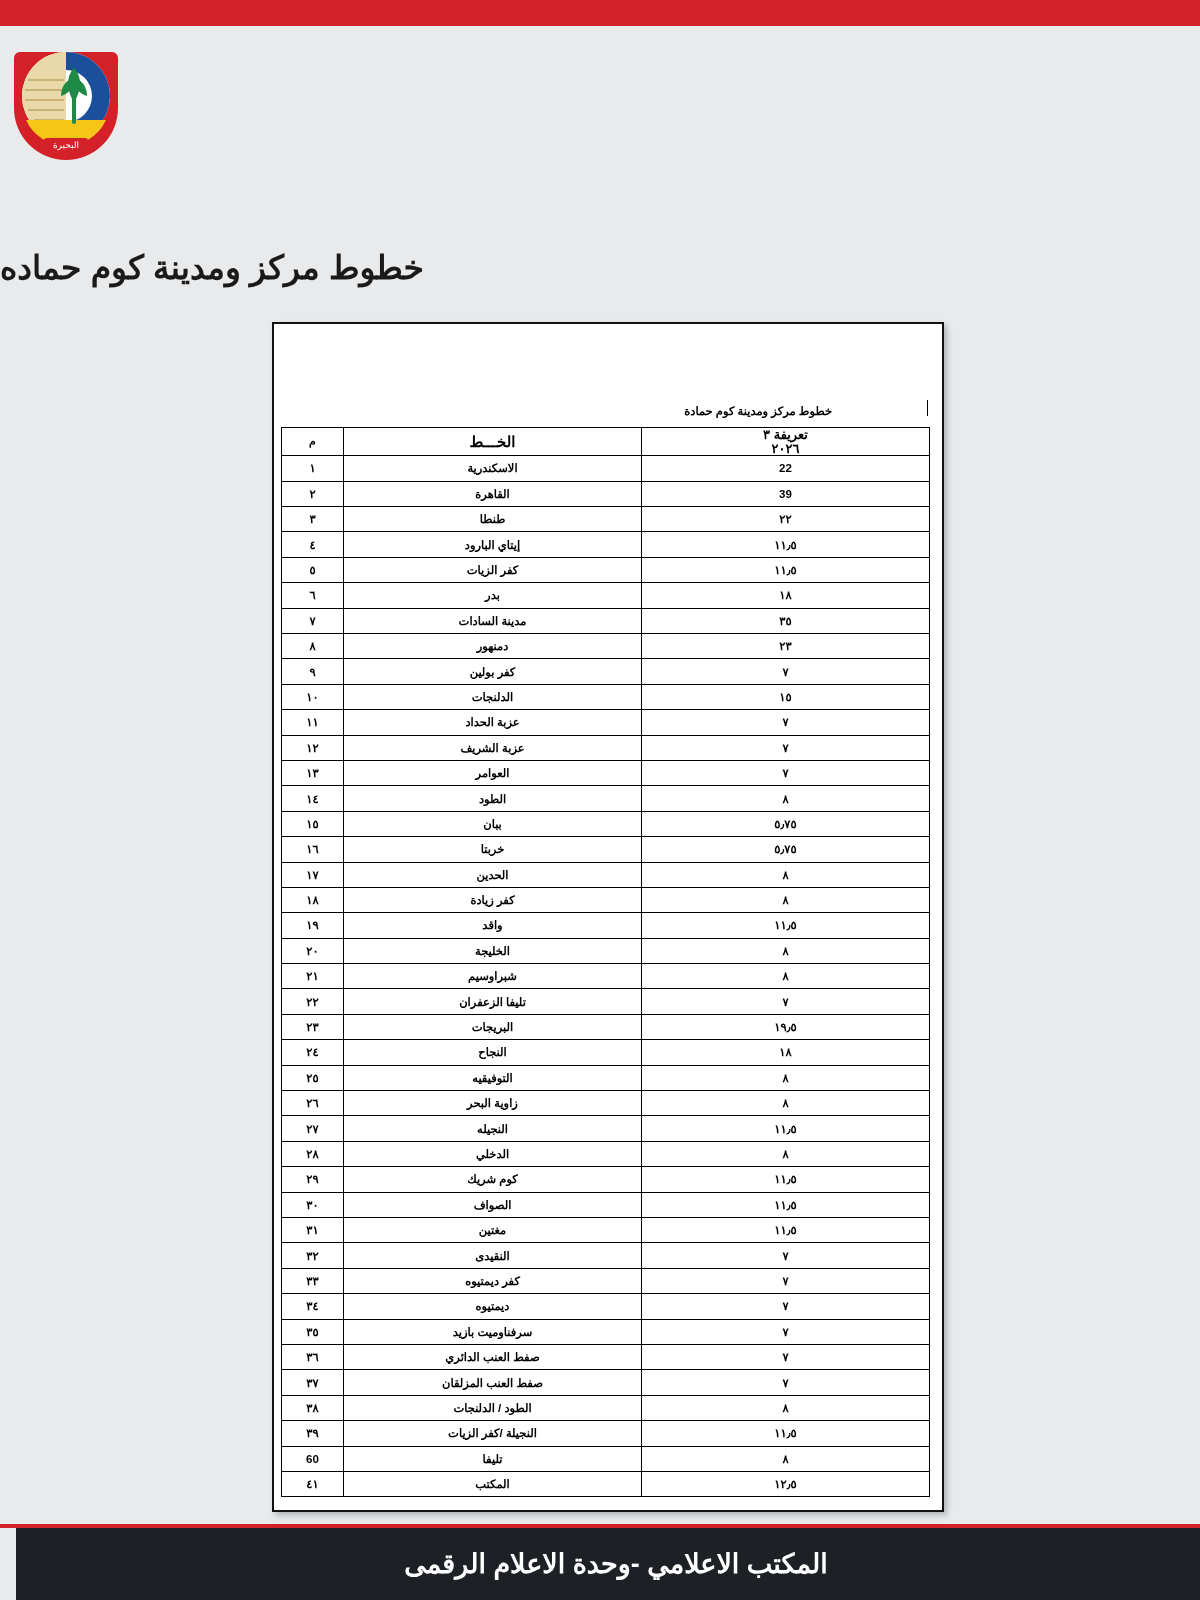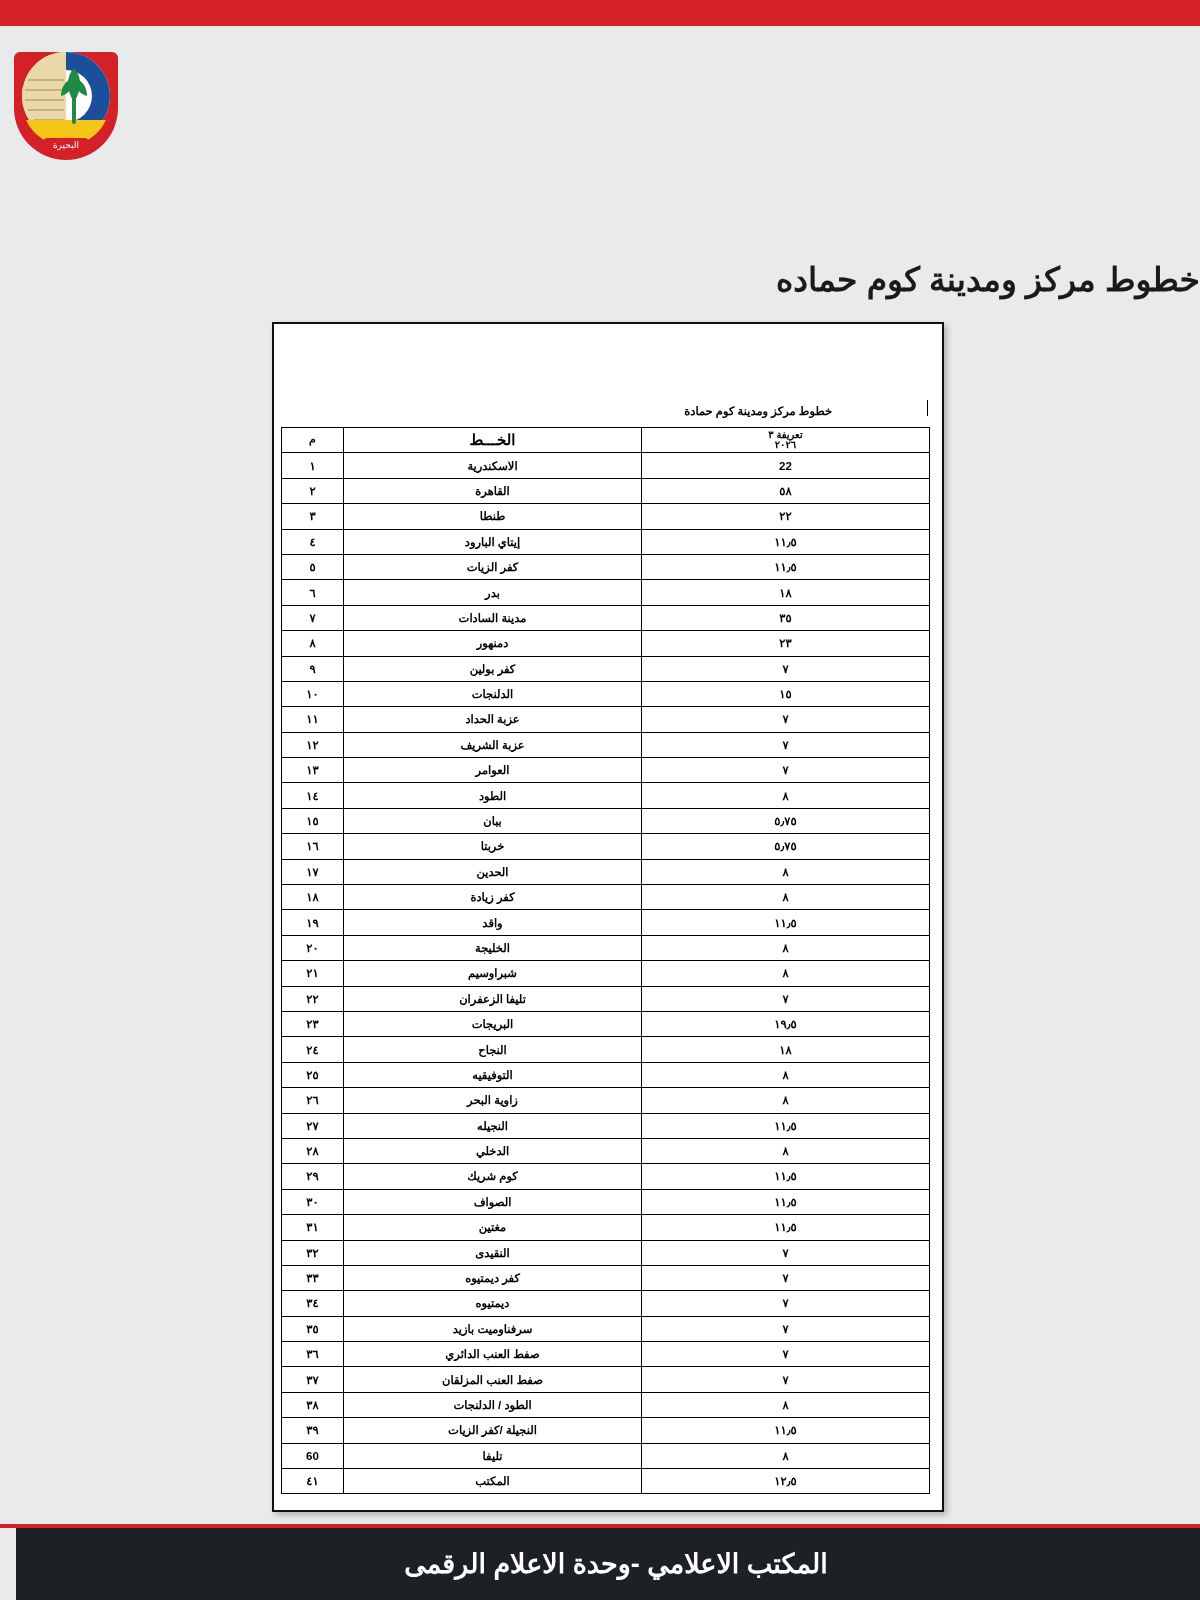--- a/index.html
+++ b/index.html
@@ -37,24 +37,24 @@
   }
   .logo {
     width: 132px;
     height: 132px;
     position: relative;
   }
 
   
   .doc-title {
     position: absolute;
-    top: 260px;
+    top: 248px;
     left: 0;
     width: 1200px;
-    text-align: right;
+    text-align: left;
     font-size: 33px;
     font-weight: bold;
     color: #1a1a1a;
     letter-spacing: 0px;
   }
 
   
   .sheet {
     position: absolute;
     top: 322px;
@@ -104,21 +104,21 @@
     font-weight: bold;
     padding: 0;
     height: 24.4px;
     line-height: 1.05;
   }
   col.c-num   { width: 62px; }
   col.c-name  { width: 298px; }
   col.c-price { width: 288px; }
 
   th.hdr-name, th.hdr-price { font-size: 15px; }
-  th.hdr-price { line-height: 1.15; font-size: 10px; }
+  th.hdr-price { line-height: 1.15; font-size: 13px; }
   th.hdr-num { font-size: 11px; }
 
   
   .bottom-bar {
     position: absolute;
     bottom: 0; left: 16px;
     width: 1200px;
     height: 72px;
     background: #1d2024;
     display: flex;
@@ -201,21 +201,21 @@
         <th class="hdr-num">م</th>
       </tr>
     </thead>
     <tbody id="rows-body">
         <tr>
           <td>22</td>
           <td>الاسكندرية</td>
           <td>١</td>
         </tr>
         <tr>
-          <td>٥٨</td>
+          <td>39</td>
           <td>القاهرة</td>
           <td>٢</td>
         </tr>
         <tr>
           <td>٢٢</td>
           <td>طنطا</td>
           <td>٣</td>
         </tr>
         <tr>
           <td>١١٫٥</td>

